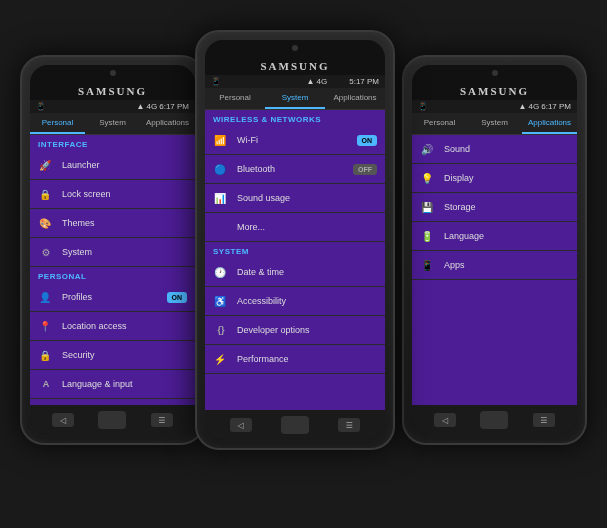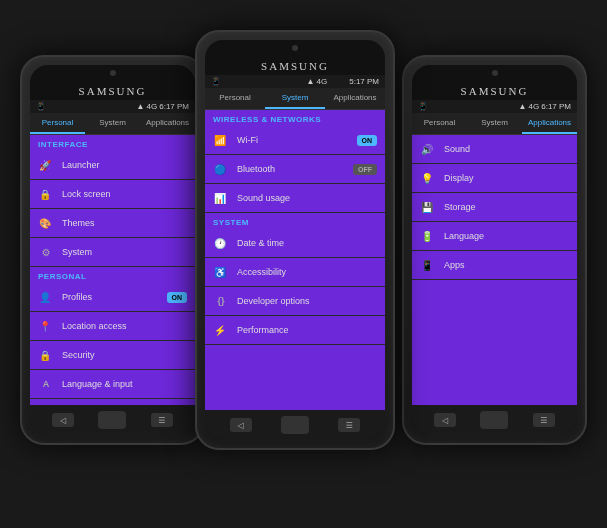--- a/index.html
+++ b/index.html
@@ -69,21 +69,21 @@
       overflow: hidden;
       display: flex;
       flex-direction: column;
     }
 
     
     .samsung-logo {
       text-align: center;
       color: #ccc;
       font-size: 11px;
-      font-weight: normal;
+      font-weight: bold;
       letter-spacing: 2px;
       padding: 6px 0 3px;
       font-family: serif;
     }
 
     
     .status-bar {
       display: flex;
       justify-content: flex-end;
       align-items: center;
@@ -119,21 +119,21 @@
 
     .tab.active {
       color: #4db8ff;
       border-bottom: 2px solid #4db8ff;
     }
 
     
     .screen-content {
       flex: 1;
       overflow: hidden;
-      background: #6d28d9;
+      background: #4c1d95;
     }
 
     
     .section-header {
       font-size: 8px;
       color: #4db8ff;
       padding: 5px 8px 2px;
       font-weight: bold;
       letter-spacing: 0.5px;
     }
@@ -319,20 +319,24 @@
         </div>
         <div class="menu-item">
           <div class="menu-item-icon" style="color:#4db8ff;">🔵</div>
           <div class="menu-item-text">Bluetooth</div>
           <div class="toggle-off">OFF</div>
         </div>
         <div class="menu-item">
           <div class="menu-item-icon">📊</div>
           <div class="menu-item-text">Sound usage</div>
         </div>
+        <div class="menu-item">
+          <div class="menu-item-icon"></div>
+          <div class="menu-item-text">More...</div>
+        </div>
         <div class="section-header">SYSTEM</div>
         <div class="menu-item">
           <div class="menu-item-icon">🕐</div>
           <div class="menu-item-text">Date &amp; time</div>
         </div>
         <div class="menu-item">
           <div class="menu-item-icon">♿</div>
           <div class="menu-item-text">Accessibility</div>
         </div>
         <div class="menu-item">

